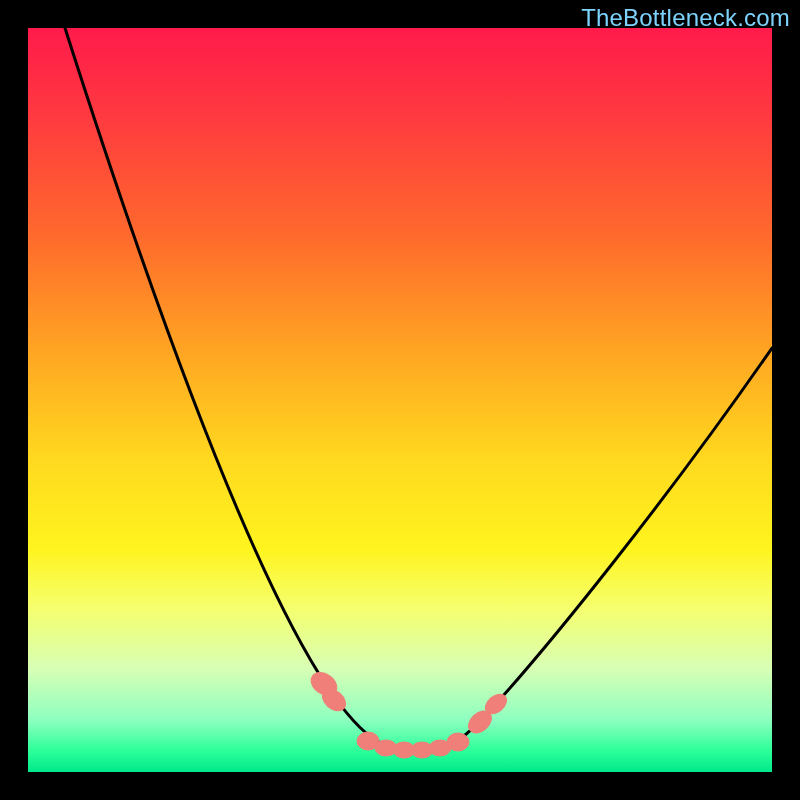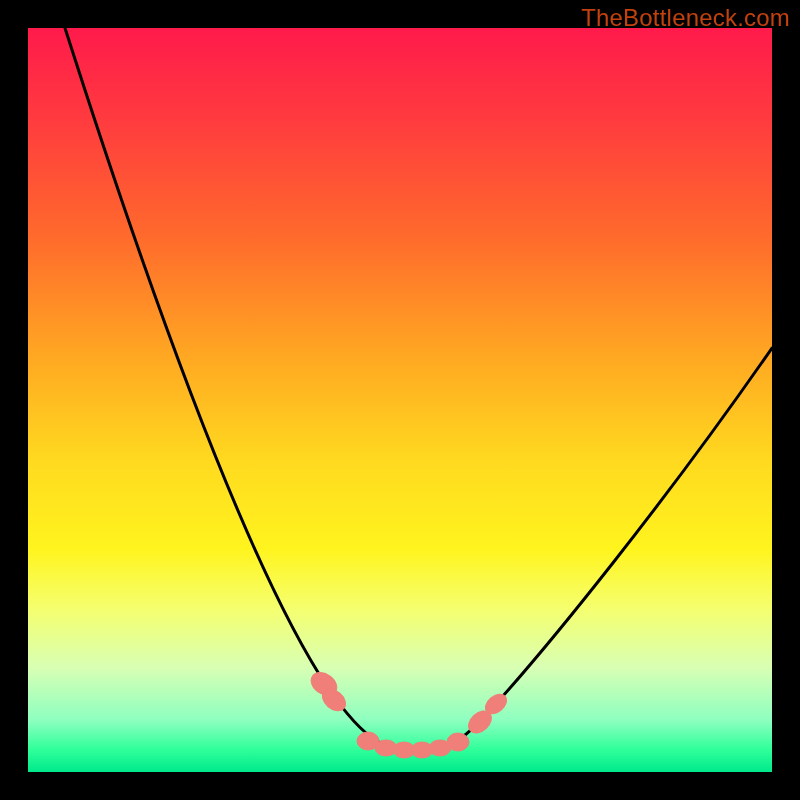--- a/index.html
+++ b/index.html
@@ -39,21 +39,21 @@
       #2fff9a 97%,
       #00e98b 100%
     );
   }
   .watermark {
     position: absolute;
     top: 4px;
     right: 10px;
     font-size: 24px;
     font-weight: 500;
-    color: #c2410c;
+    color: #7dd3fc;
     letter-spacing: 0.2px;
     user-select: none;
   }
   svg.curve {
     position: absolute;
     top: 0;
     left: 0;
     width: 744px;
     height: 744px;
   }

